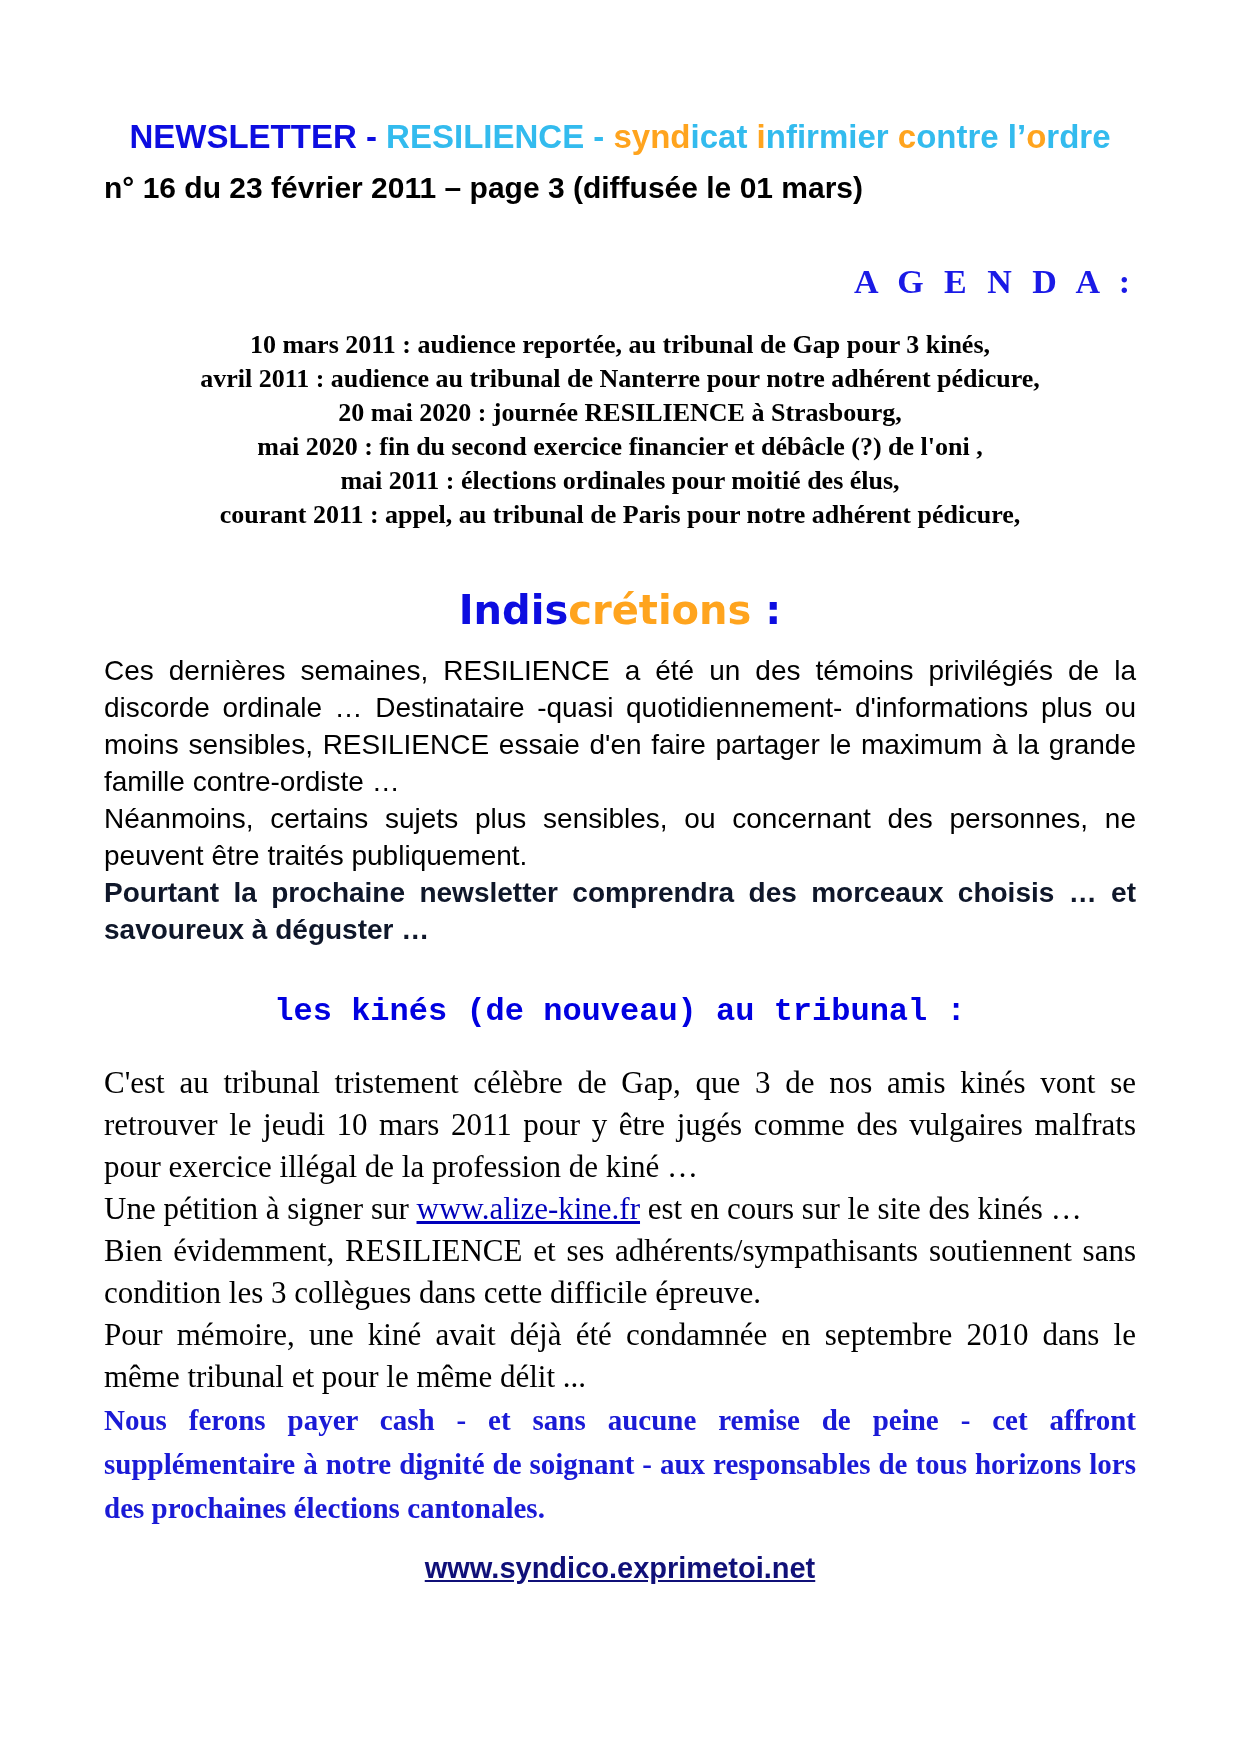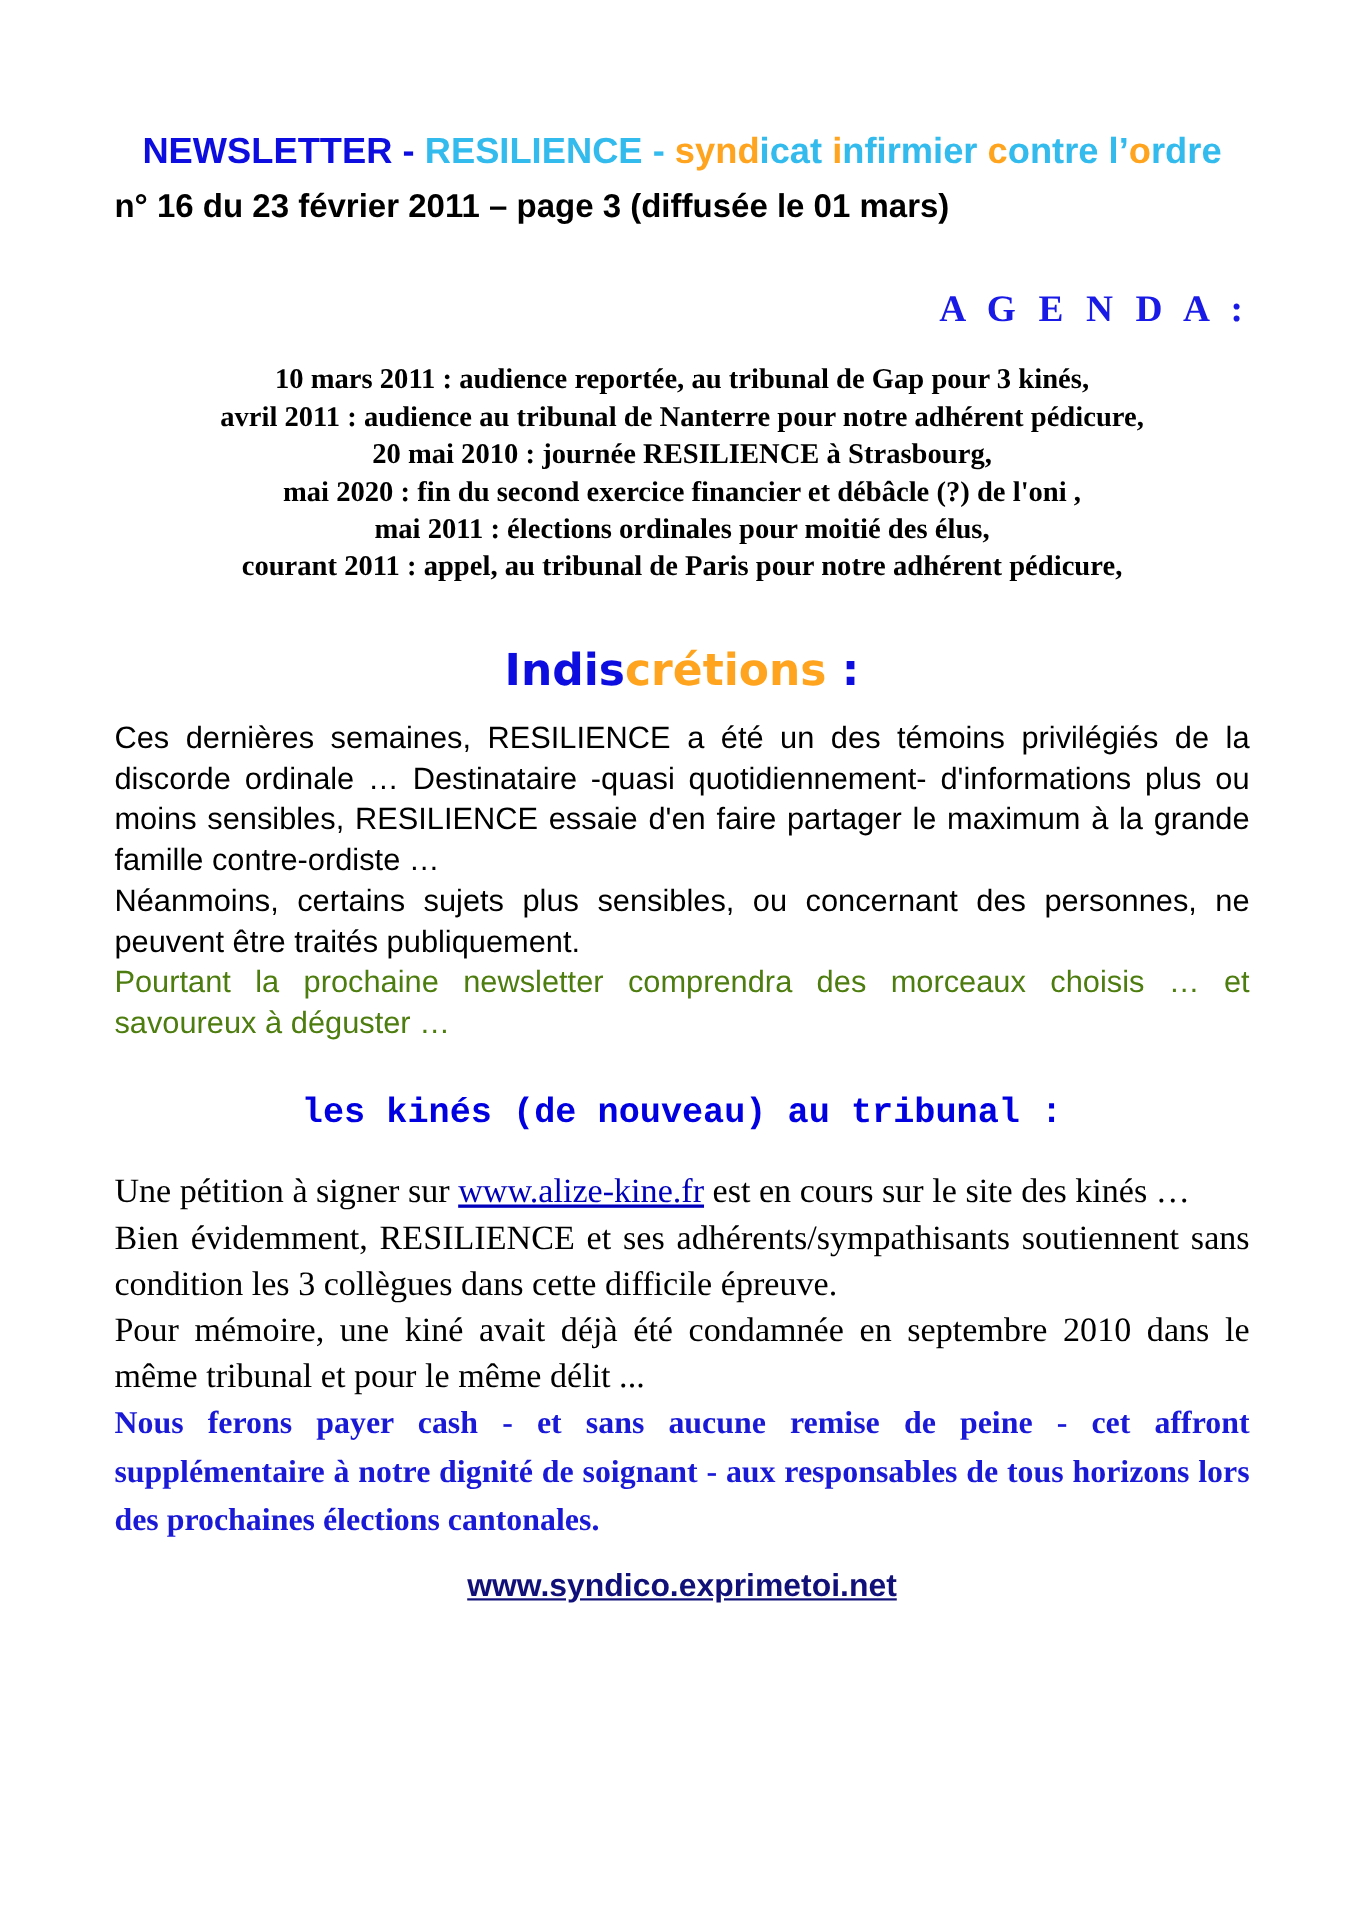--- a/index.html
+++ b/index.html
@@ -61,21 +61,21 @@
     white-space: pre;
   }
 
   .sans-block {
     margin-top: 18px;
     font-size: 28px;
     line-height: 37px;
     text-align: justify;
   }
   .sans-block p { margin: 0; }
-  .red-bold { color: #4d7c0f; font-weight: normal; }
+  .red-bold { color: #0f172a; font-weight: bold; }
 
   .kines-heading {
     text-align: center;
     color: #0000e0;
     font-family: Liberation Mono, monospace;
     font-weight: bold;
     font-size: 32px;
     line-height: 40px;
     margin-top: 44px;
   }
@@ -116,37 +116,38 @@
 
   <div class="title"><span class="c-blue">NEWSLETTER - </span><span class="c-cyan">RESILIENCE </span><span class="c-cyan">- </span><span class="c-orange">synd</span><span class="c-cyan">icat </span><span class="c-orange">i</span><span class="c-cyan">nfirmier </span><span class="c-orange">c</span><span class="c-cyan">ontre </span><span class="c-cyan">l’</span><span class="c-orange">o</span><span class="c-cyan">rdre</span></div>
 
   <div class="subtitle">n° 16 du 23 février 2011 – page 3 (diffusée le 01 mars)</div>
 
   <div class="agenda-heading">A G E N D A :</div>
 
   <div class="agenda-list">
     <p>10 mars 2011 : audience reportée, au tribunal de Gap pour 3 kinés,</p>
     <p>avril 2011 : audience au tribunal de Nanterre pour notre adhérent pédicure,</p>
-    <p>20 mai 2010 : journée RESILIENCE à Strasbourg,</p>
+    <p>20 mai 2020 : journée RESILIENCE à Strasbourg,</p>
     <p>mai 2020 : fin du second exercice financier et débâcle (?) de l'oni ,</p>
     <p>mai 2011 : élections ordinales pour moitié des élus,</p>
     <p>courant 2011 : appel, au tribunal de Paris pour notre adhérent pédicure,</p>
   </div>
 
   <div class="indis-heading"><span class="c-blue">Indis</span><span class="c-orange">crétions</span><span class="c-blue"> :</span></div>
 
   <div class="sans-block">
     <p>Ces dernières semaines, RESILIENCE a été un des témoins privilégiés de la discorde ordinale … Destinataire -quasi quotidiennement- d'informations plus ou moins sensibles, RESILIENCE essaie d'en faire partager le maximum à la grande famille contre-ordiste …</p>
     <p>Néanmoins, certains sujets plus sensibles, ou concernant des personnes, ne peuvent être traités publiquement.</p>
     <p class="red-bold">Pourtant la prochaine newsletter comprendra des morceaux choisis … et savoureux à déguster …</p>
   </div>
 
   <div class="kines-heading">les kinés (de nouveau) au tribunal :</div>
 
   <div class="serif-block">
+    <p>C'est au tribunal tristement célèbre de Gap, que 3 de nos amis kinés vont se retrouver le jeudi 10 mars 2011 pour y être jugés comme des vulgaires malfrats pour exercice illégal de la profession de kiné …</p>
     <p><span>Une pétition à signer sur </span><span class="link">www.alize-kine.fr</span><span> est en cours sur le site des kinés …</span></p>
     <p>Bien évidemment, RESILIENCE et ses adhérents/sympathisants soutiennent sans condition les 3 collègues dans cette difficile épreuve.</p>
     <p>Pour mémoire, une kiné avait déjà été condamnée en septembre 2010 dans le même tribunal et pour le même délit ...</p>
     <p class="blue-bold">Nous ferons payer cash - et sans aucune remise de peine - cet affront supplémentaire à notre dignité de soignant - aux responsables de tous horizons lors des prochaines élections cantonales.</p>
   </div>
 
   <div class="footer">
     <span class="footer-link">www.syndico.exprimetoi.net</span>
   </div>
 

